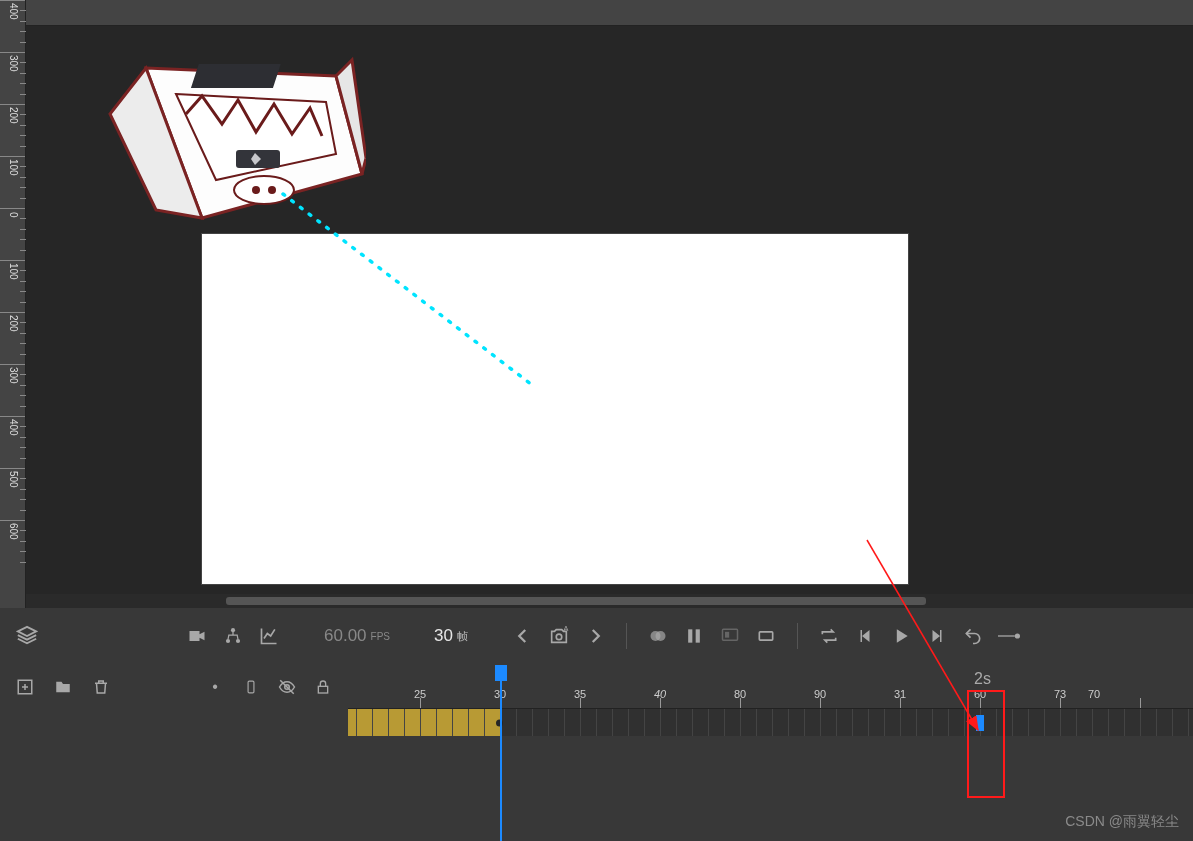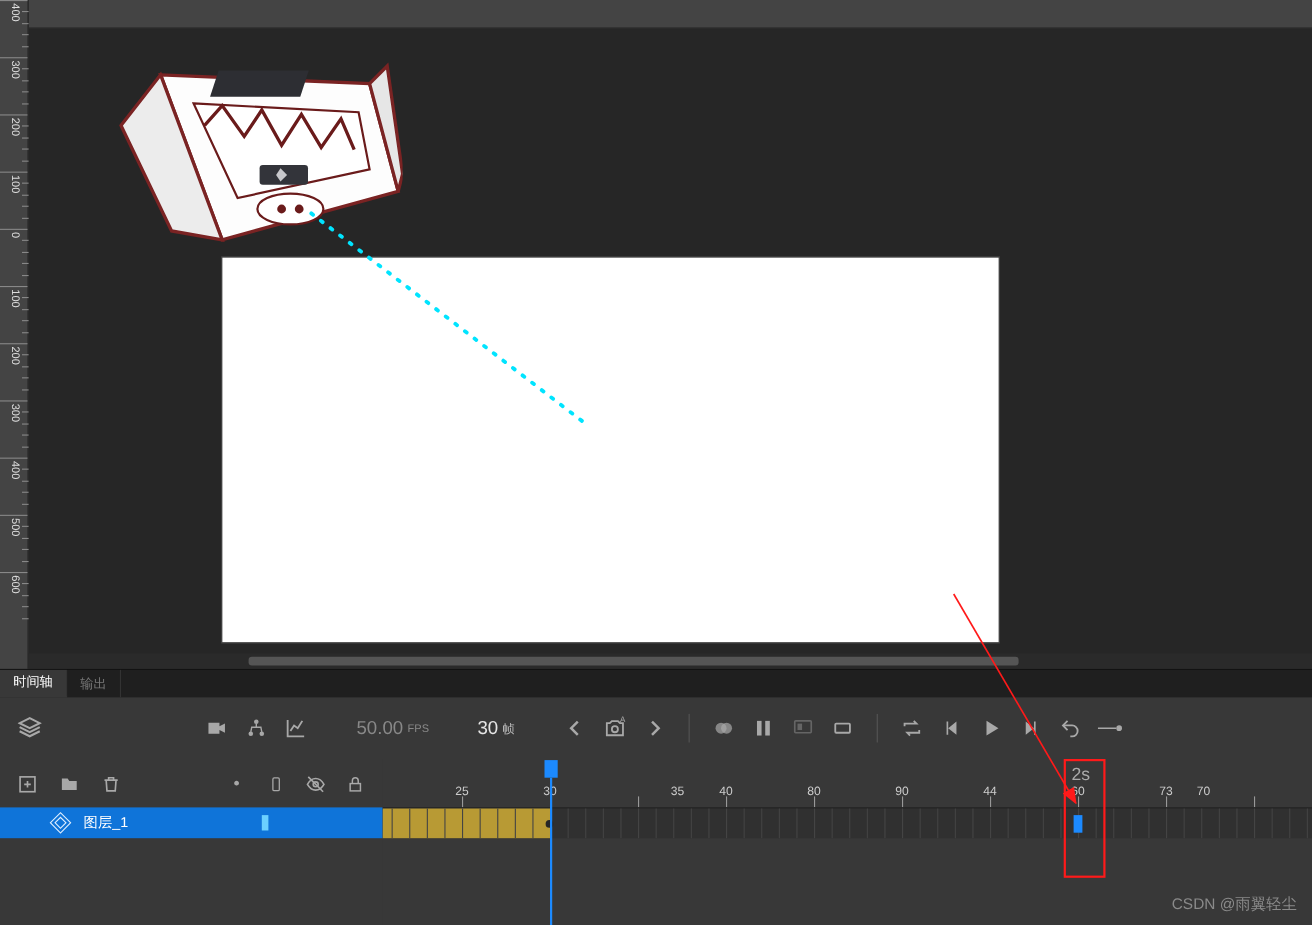--- a/index.html
+++ b/index.html
@@ -146,24 +146,20 @@
       </svg>
       <svg class="motion-path">
         <line x1="257" y1="168" x2="510" y2="362" stroke="#00e4ff" stroke-width="3.5" stroke-linecap="round" stroke-dasharray="2 9"></line>
       </svg>
     </div>
     <div class="scrollbar-h">
         <div class="thumb"></div>
       </div>
   </div>
 
-  <div class="tabs">
-    <div class="tab active">时间轴</div>
-    <div class="tab">输出</div>
-  </div>
 
   <div class="timeline-panel">
     <div class="tl-tools">
       <span class="ico">
           <svg width="22" height="22" viewBox="0 0 24 24" fill="currentColor">
             <path d="M12 2 2 7l10 5 10-5-10-5zm-10 9 10 5 10-5M2 15l10 5 10-5" fill="none" stroke="currentColor" stroke-width="2"></path>
           </svg>
         </span>
       <span style="flex:0 0 120px"></span>
       <span class="ico">
@@ -180,21 +176,21 @@
           </svg>
         </span>
       <span class="ico">
           <svg width="20" height="20" viewBox="0 0 24 24" fill="none" stroke="currentColor" stroke-width="2">
             <path d="M3 3v18h18"></path>
             <path d="M6 15l4-6 4 3 5-8"></path>
           </svg>
         </span>
       <span class="spacer"></span>
       <div class="fps-box">
-          <span>50.00</span>
+          <span>60.00</span>
           <span class="sup">FPS</span>
         </div>
       <span class="spacer"></span>
       <div class="frame-box">
           <span>30</span>
           <span class="sup">帧</span>
         </div>
       <span class="spacer"></span>
       <span class="ico">
           <svg width="18" height="18" viewBox="0 0 24 24" fill="none" stroke="currentColor" stroke-width="3">
@@ -306,55 +302,50 @@
                 </svg>
               </span>
             <span class="ico">
                 <svg width="16" height="18" viewBox="0 0 24 24" fill="none" stroke="currentColor" stroke-width="2">
                   <rect x="5" y="11" width="14" height="10"></rect>
                   <path d="M8 11V7a4 4 0 0 1 8 0v4"></path>
                 </svg>
               </span>
           </div>
         </div>
-        <div class="layer-row">
-          <span class="diamond"></span>
-          <span class="name">图层_1</span>
-          <span class="kf"></span>
-        </div>
       </div>
 
       <div class="tl-right">
         <div class="ruler-band" id="timeRuler">
             <div class="maj" style="left: 62px; width: 20px;">
               <span class="tl">25</span>
             </div>
             <div class="tick-line" style="left: 72px;"></div>
             <div class="maj" style="left: 142px; width: 20px;">
               <span class="tl">30</span>
             </div>
             <div class="tick-line" style="left: 152px;"></div>
-            <div class="maj" style="left: 222px; width: 20px; margin-left: 36px;">
+            <div class="maj" style="left: 222px; width: 20px;">
               <span class="tl">35</span>
             </div>
             <div class="tick-line" style="left: 232px;"></div>
-            <div class="maj" style="left: 302px; width: 20px;">
+            <div class="maj" style="left: 302px; width: 20px; font-style: italic;">
               <span class="tl">40</span>
             </div>
             <div class="tick-line" style="left: 312px;"></div>
             <div class="maj" style="left: 382px; width: 20px;">
               <span class="tl">80</span>
             </div>
             <div class="tick-line" style="left: 392px;"></div>
             <div class="maj" style="left: 462px; width: 20px;">
               <span class="tl">90</span>
             </div>
             <div class="tick-line" style="left: 472px;"></div>
             <div class="maj" style="left: 542px; width: 20px;">
-              <span class="tl">44</span>
+              <span class="tl">31</span>
             </div>
             <div class="tick-line" style="left: 552px;"></div>
             <div class="maj" style="left: 622px; width: 20px;">
               <span class="tl">60</span>
             </div>
             <div class="tick-line" style="left: 632px;"></div>
             <div class="second-lbl" style="left: 626px;">2s</div>
             <div class="maj" style="left: 702px; width: 20px;">
               <span class="tl">73</span>
             </div>

